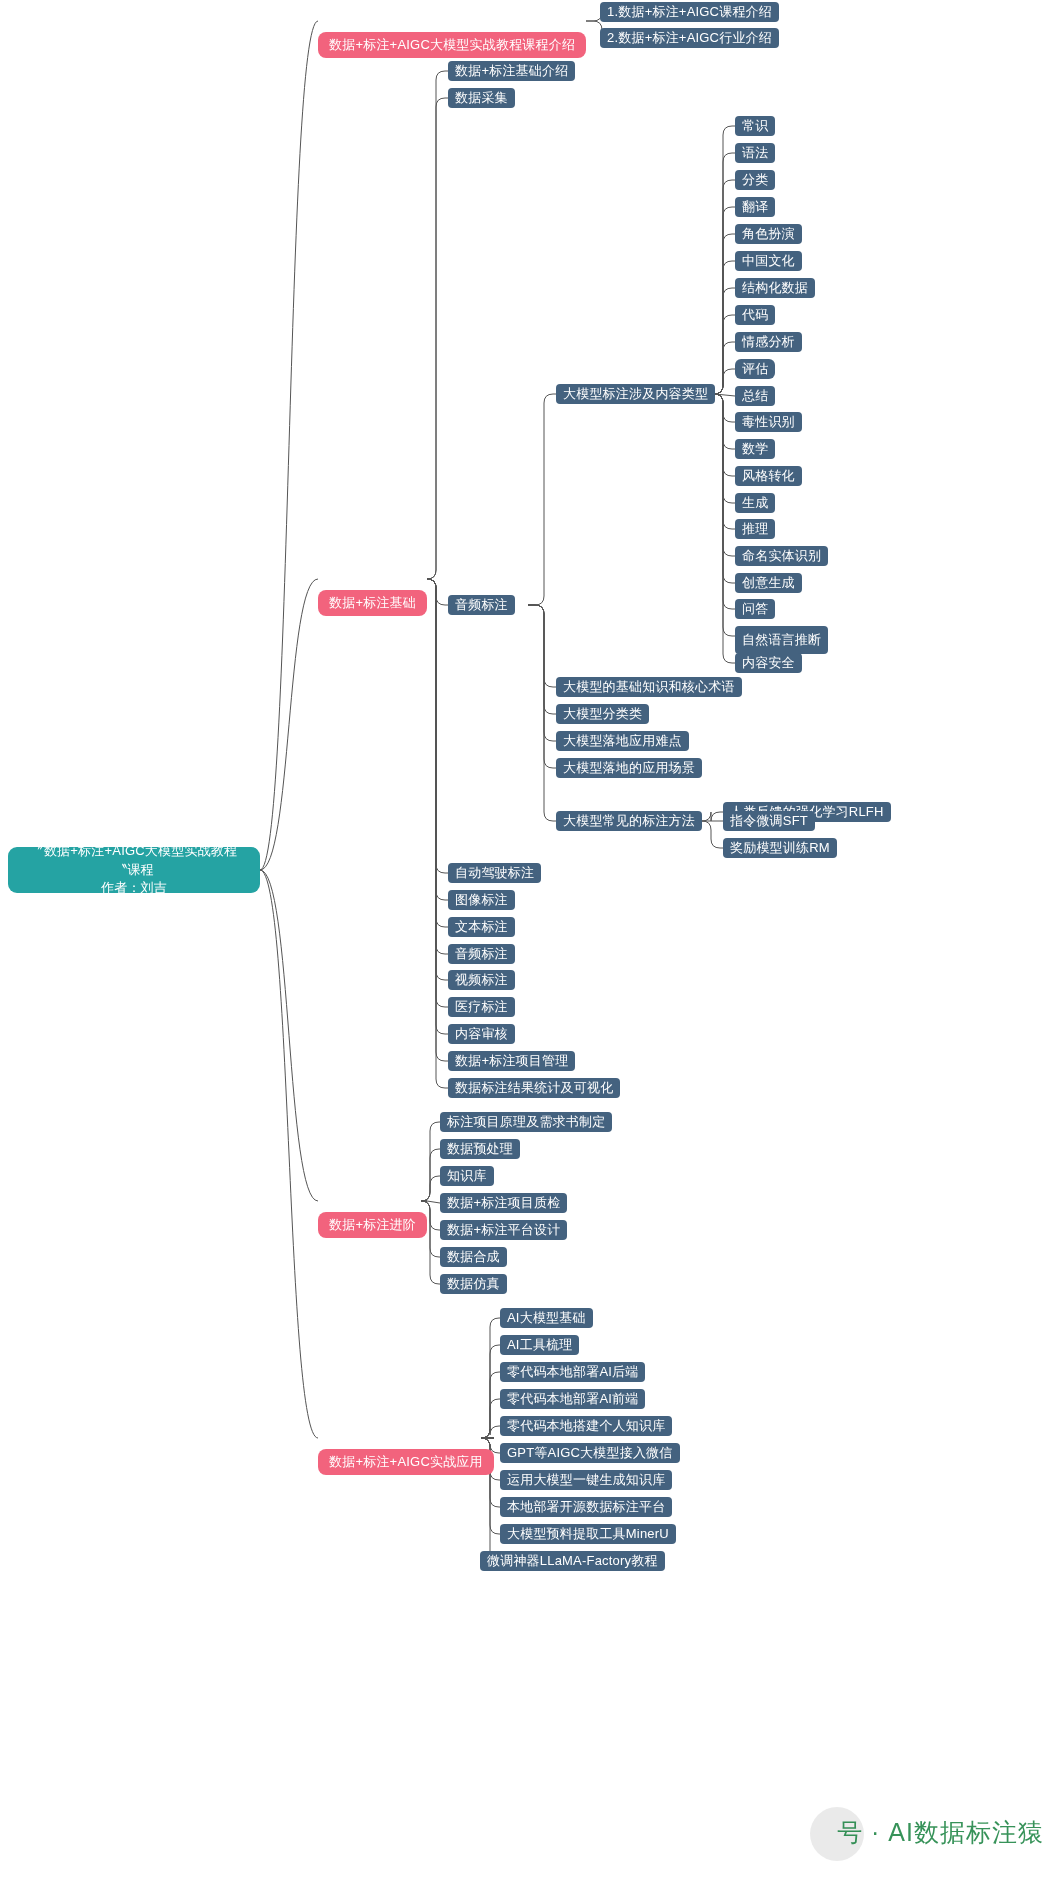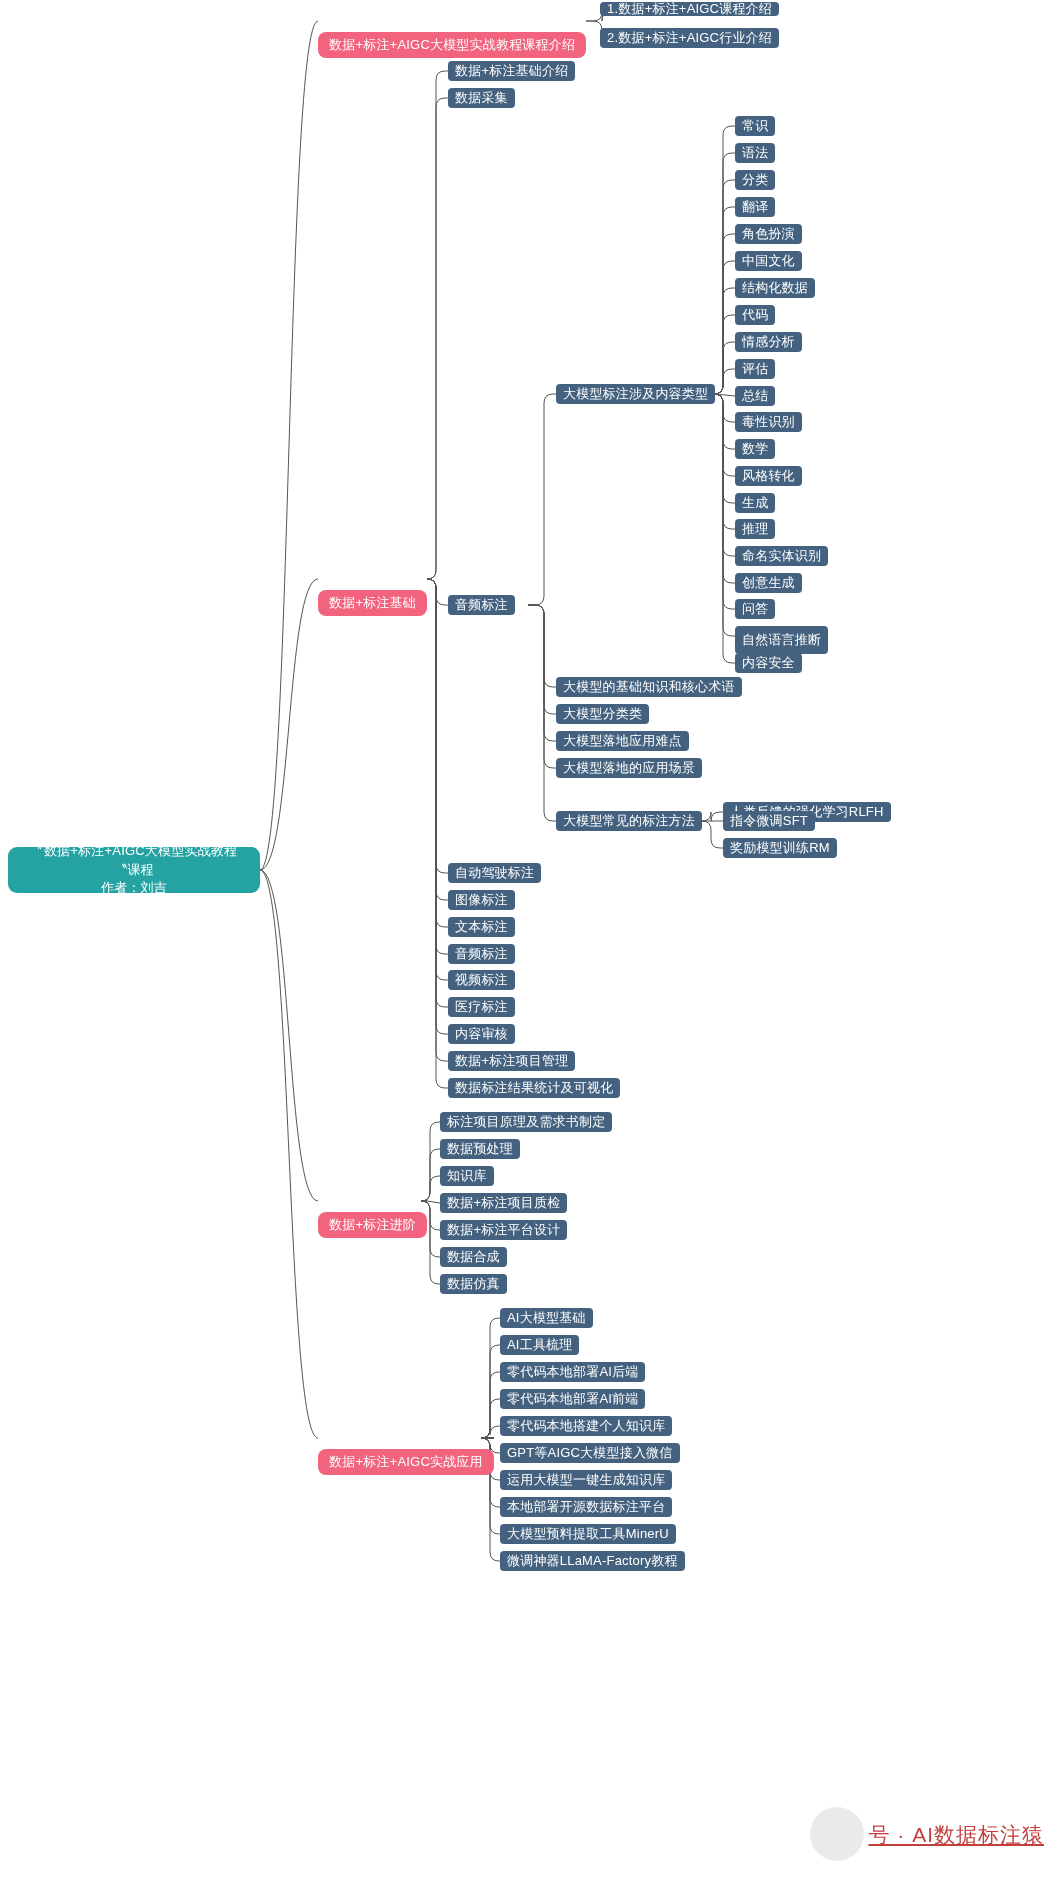--- a/index.html
+++ b/index.html
@@ -30,22 +30,22 @@
   .node.l2{
     background:#44627f;border-radius:4px;
     font-size:13px;padding:3px 7px;
   }
   .node.l3{
     background:#44627f;border-radius:4px;
     font-size:13px;padding:3px 7px;
   }
   .watermark{
     position:absolute;right:18px;bottom:30px;
-    color:#b91c1c;font-size:21px;letter-spacing:1px;
-    white-space:nowrap;opacity:.85;text-decoration:underline;
+    color:#15803d;font-size:25px;letter-spacing:1px;
+    white-space:nowrap;opacity:.85;
   }
   .wm-circle{
     position:absolute;right:198px;bottom:18px;
     width:54px;height:54px;border-radius:50%;
     background:#d8d8d8;opacity:.55;
   }
 </style>
 </head>
 <body>
 
@@ -116,21 +116,21 @@
       <path d="M494,1438 L481,1438 Q490,1438 490,1447 L490,1498 Q490,1507 499,1507 L500,1507" fill="none" stroke="#555555" stroke-width="1"></path>
       <path d="M494,1438 L481,1438 Q490,1438 490,1447 L490,1525 Q490,1534 499,1534 L500,1534" fill="none" stroke="#555555" stroke-width="1"></path>
       <path d="M494,1438 L481,1438 Q490,1438 490,1447 L490,1552 Q490,1561 499,1561 L500,1561" fill="none" stroke="#555555" stroke-width="1"></path>
     </svg>
   <div id="nodes">
       <div class="node root" style="left: 8px; top: 847px; width: 252px; height: 46px;">〞数据+标注+AIGC大模型实战教程〝课程<br>作者：刘吉</div>
       <div class="node l1" style="left: 318px; top: 8px; height: 26px;">数据+标注+AIGC大模型实战教程课程介绍</div>
       <div class="node l1" style="left: 318px; top: 566px; height: 26px;">数据+标注基础</div>
       <div class="node l1" style="left: 318px; top: 1188px; height: 26px;">数据+标注进阶</div>
       <div class="node l1" style="left: 318px; top: 1425px; height: 26px;">数据+标注+AIGC实战应用</div>
-      <div class="node l2" style="left: 600px; top: 2px; height: 14px;">1.数据+标注+AIGC课程介绍</div>
+      <div class="node l2" style="left: 600px; top: 2px; height: 20px;">1.数据+标注+AIGC课程介绍</div>
       <div class="node l2" style="left: 600px; top: 28px; height: 20px;">2.数据+标注+AIGC行业介绍</div>
       <div class="node l2" style="left: 448px; top: 61px; height: 20px;">数据+标注基础介绍</div>
       <div class="node l2" style="left: 448px; top: 88px; height: 20px;">数据采集</div>
       <div class="node l2" style="left: 448px; top: 595px; height: 20px;">音频标注</div>
       <div class="node l2" style="left: 448px; top: 863px; height: 20px;">自动驾驶标注</div>
       <div class="node l2" style="left: 448px; top: 890px; height: 20px;">图像标注</div>
       <div class="node l2" style="left: 448px; top: 917px; height: 20px;">文本标注</div>
       <div class="node l2" style="left: 448px; top: 944px; height: 20px;">音频标注</div>
       <div class="node l2" style="left: 448px; top: 970px; height: 20px;">视频标注</div>
       <div class="node l2" style="left: 448px; top: 997px; height: 20px;">医疗标注</div>
@@ -145,21 +145,21 @@
       <div class="node l2" style="left: 556px; top: 811px; height: 20px;">大模型常见的标注方法</div>
       <div class="node l3" style="left: 735px; top: 116px; height: 20px;">常识</div>
       <div class="node l3" style="left: 735px; top: 143px; height: 20px;">语法</div>
       <div class="node l3" style="left: 735px; top: 170px; height: 20px;">分类</div>
       <div class="node l3" style="left: 735px; top: 197px; height: 20px;">翻译</div>
       <div class="node l3" style="left: 735px; top: 224px; height: 20px;">角色扮演</div>
       <div class="node l3" style="left: 735px; top: 251px; height: 20px;">中国文化</div>
       <div class="node l3" style="left: 735px; top: 278px; height: 20px;">结构化数据</div>
       <div class="node l3" style="left: 735px; top: 305px; height: 20px;">代码</div>
       <div class="node l3" style="left: 735px; top: 332px; height: 20px;">情感分析</div>
-      <div class="node l3" style="left: 735px; top: 359px; height: 20px;">评估</div>
+      <div class="node l3" style="left: 735px; top: 359px; height: 20px; border-radius: 6px;">评估</div>
       <div class="node l3" style="left: 735px; top: 386px; height: 20px;">总结</div>
       <div class="node l3" style="left: 735px; top: 412px; height: 20px;">毒性识别</div>
       <div class="node l3" style="left: 735px; top: 439px; height: 20px;">数学</div>
       <div class="node l3" style="left: 735px; top: 466px; height: 20px;">风格转化</div>
       <div class="node l3" style="left: 735px; top: 493px; height: 20px;">生成</div>
       <div class="node l3" style="left: 735px; top: 519px; height: 20px;">推理</div>
       <div class="node l3" style="left: 735px; top: 546px; height: 20px;">命名实体识别</div>
       <div class="node l3" style="left: 735px; top: 573px; height: 20px;">创意生成</div>
       <div class="node l3" style="left: 735px; top: 599px; height: 20px;">问答</div>
       <div class="node l3" style="left: 735px; top: 626px; height: 28px;">自然语言推断</div>
@@ -176,18 +176,18 @@
       <div class="node l2" style="left: 440px; top: 1274px; height: 20px;">数据仿真</div>
       <div class="node l2" style="left: 500px; top: 1308px; height: 20px;">AI大模型基础</div>
       <div class="node l2" style="left: 500px; top: 1335px; height: 20px;">AI工具梳理</div>
       <div class="node l2" style="left: 500px; top: 1362px; height: 20px;">零代码本地部署AI后端</div>
       <div class="node l2" style="left: 500px; top: 1389px; height: 20px;">零代码本地部署AI前端</div>
       <div class="node l2" style="left: 500px; top: 1416px; height: 20px;">零代码本地搭建个人知识库</div>
       <div class="node l2" style="left: 500px; top: 1443px; height: 20px;">GPT等AIGC大模型接入微信</div>
       <div class="node l2" style="left: 500px; top: 1470px; height: 20px;">运用大模型一键生成知识库</div>
       <div class="node l2" style="left: 500px; top: 1497px; height: 20px;">本地部署开源数据标注平台</div>
       <div class="node l2" style="left: 500px; top: 1524px; height: 20px;">大模型预料提取工具MinerU</div>
-      <div class="node l2" style="left: 500px; top: 1551px; height: 20px;">微调神器LLaMA-Factory教程</div>
+      <div class="node l2" style="left: 480px; top: 1551px; height: 20px;">微调神器LLaMA-Factory教程</div>
     </div>
 
   <div class="wm-circle"></div>
   <div class="watermark">号 · AI数据标注猿</div>
 </div>
 
 </body></html>

